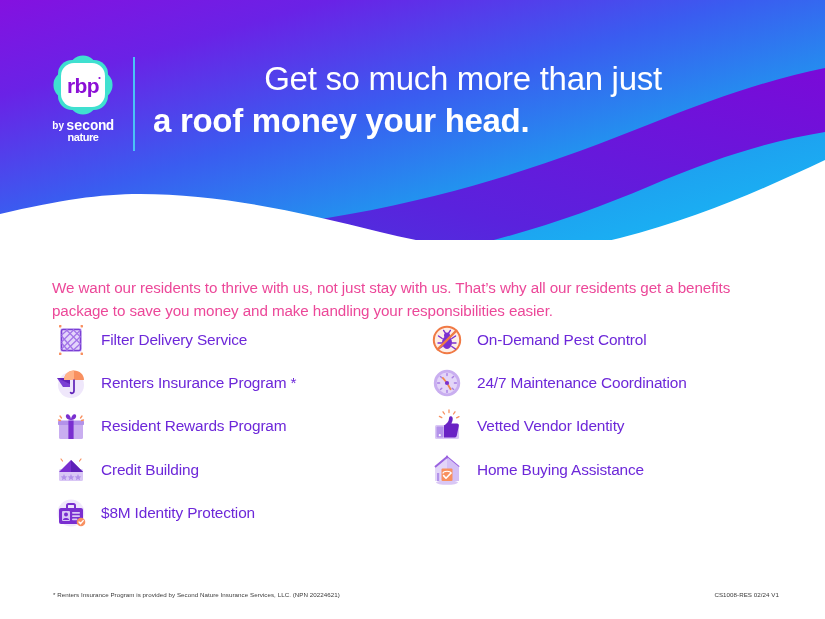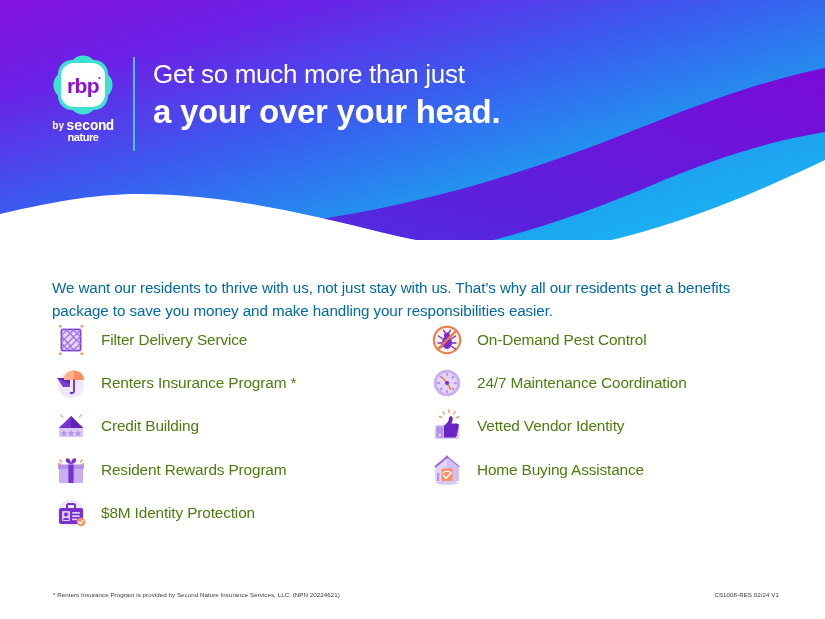--- a/index.html
+++ b/index.html
@@ -93,44 +93,45 @@
   
   #headline {
     position: absolute;
     left: 153px;
     top: 58px;
     width: 620px;
     color: #ffffff;
   }
   #headline .l1 {
     display: block;
-    font-size: 26px;
+    font-size: 33px;
     font-weight: normal;
     letter-spacing: -0.3px;
     line-height: 1.28;
     white-space: nowrap;
+    text-align: center;
   }
   #headline .l2 {
     display: block;
     font-size: 33px;
     font-weight: bold;
     letter-spacing: -0.3px;
     line-height: 1.25;
     white-space: nowrap;
   }
 
   
   #intro {
     position: absolute;
     left: 52px;
     top: 262px;
     width: 706px;
     font-size: 15.2px;
     line-height: 1.5;
-    color: #0369a1;
+    color: #ec4899;
     letter-spacing: -0.1px;
   }
 
   
   .benefit-col {
     position: absolute;
     top: 318px;
   }
   #col-left  { left: 52px;  width: 370px; }
   #col-right { left: 428px; width: 380px; }
@@ -148,21 +149,21 @@
     position: relative;
   }
   .benefit-icon svg {
     display: block;
     width: 38px;
     height: 38px;
   }
   .benefit-label {
     margin-left: 11px;
     font-size: 15.4px;
-    color: #4d7c0f;
+    color: #6d28d9;
     letter-spacing: -0.15px;
     white-space: nowrap;
   }
 
   
   #footnote {
     position: absolute;
     left: 53px;
     top: 591px;
     font-size: 6.2px;
@@ -228,21 +229,21 @@
       <div id="logo-sub">
         <span class="by">by</span><span class="sn">second</span>
         <span class="sn2">nature</span>
       </div>
     </div>
 
     <div id="logo-divider"></div>
 
     <div id="headline">
       <span class="l1">Get so much more than just</span>
-      <span class="l2">a your over your head.</span>
+      <span class="l2">a roof money your head.</span>
     </div>
   </div>
 
   <p id="intro">We want our residents to thrive with us, not just stay with us. That’s why all our residents get a benefits package to save you money and make handling your responsibilities easier.</p>
 
   <div class="benefit-col" id="col-left">
 
     <div class="benefit">
       <span class="benefit-icon">
         <svg viewBox="0 0 38 38">
@@ -280,54 +281,54 @@
           <path d="M12 16 C12 10.5 16.5 6.5 22 6.5 L22 16 Z" fill="#ffb288"></path>
           <path d="M22 16 L22 27 C22 29 20 30 18.6 28.6" stroke="#5f22b8" stroke-width="1.7" fill="none" stroke-linecap="round"></path>
         </svg>
       </span>
       <span class="benefit-label">Renters Insurance Program *</span>
     </div>
 
     <div class="benefit">
       <span class="benefit-icon">
         <svg viewBox="0 0 38 38">
-          <rect x="7" y="18" width="24" height="12" rx="1.5" fill="#d9c7f5"></rect>
-          <path d="M7 21 L19 9 L31 21 Z" fill="#7a2fd0"></path>
-          <path d="M19 9 L31 21 L19 21 Z" fill="#5f22b8"></path>
-          <g fill="#b392ea">
-            <polygon points="12,23 13,25.3 15.4,25.5 13.6,27 14.1,29.3 12,28 9.9,29.3 10.4,27 8.6,25.5 11,25.3"></polygon>
-            <polygon points="19,23 20,25.3 22.4,25.5 20.6,27 21.1,29.3 19,28 16.9,29.3 17.4,27 15.6,25.5 18,25.3"></polygon>
-            <polygon points="26,23 27,25.3 29.4,25.5 27.6,27 28.1,29.3 26,28 23.9,29.3 24.4,27 22.6,25.5 25,25.3"></polygon>
-          </g>
-          <g stroke="#f89060" stroke-width="1.2" stroke-linecap="round">
-            <line x1="9" y1="8" x2="10.5" y2="10"></line>
-              <line x1="29" y1="8" x2="27.5" y2="10"></line>
-          </g>
-        </svg>
-      </span>
-      <span class="benefit-label">Credit Building</span>
-    </div>
-
-    <div class="benefit">
-      <span class="benefit-icon">
-        <svg viewBox="0 0 38 38">
           <rect x="7" y="16" width="24" height="16" rx="1.5" fill="#c9aef0"></rect>
           <rect x="6" y="13.5" width="26" height="4.6" rx="1.2" fill="#b392ea"></rect>
           <rect x="16.4" y="13.5" width="5.2" height="18.5" fill="#7a2fd0"></rect>
           <path d="M19 13 C14 13 12.5 8.5 15 7.3 C17.2 6.3 19 10 19 13 Z" fill="#7a2fd0"></path>
           <path d="M19 13 C24 13 25.5 8.5 23 7.3 C20.8 6.3 19 10 19 13 Z" fill="#7a2fd0"></path>
           <g stroke="#f89060" stroke-width="1.3" stroke-linecap="round">
             <line x1="8" y1="9" x2="9.5" y2="11"></line>
               <line x1="30" y1="9" x2="28.5" y2="11"></line>
             <line x1="6.5" y1="13" x2="8.5" y2="13.5"></line>
               <line x1="31.5" y1="13" x2="29.5" y2="13.5"></line>
           </g>
         </svg>
       </span>
       <span class="benefit-label">Resident Rewards Program</span>
+    </div>
+
+    <div class="benefit">
+      <span class="benefit-icon">
+        <svg viewBox="0 0 38 38">
+          <rect x="7" y="18" width="24" height="12" rx="1.5" fill="#d9c7f5"></rect>
+          <path d="M7 21 L19 9 L31 21 Z" fill="#7a2fd0"></path>
+          <path d="M19 9 L31 21 L19 21 Z" fill="#5f22b8"></path>
+          <g fill="#b392ea">
+            <polygon points="12,23 13,25.3 15.4,25.5 13.6,27 14.1,29.3 12,28 9.9,29.3 10.4,27 8.6,25.5 11,25.3"></polygon>
+            <polygon points="19,23 20,25.3 22.4,25.5 20.6,27 21.1,29.3 19,28 16.9,29.3 17.4,27 15.6,25.5 18,25.3"></polygon>
+            <polygon points="26,23 27,25.3 29.4,25.5 27.6,27 28.1,29.3 26,28 23.9,29.3 24.4,27 22.6,25.5 25,25.3"></polygon>
+          </g>
+          <g stroke="#f89060" stroke-width="1.2" stroke-linecap="round">
+            <line x1="9" y1="8" x2="10.5" y2="10"></line>
+              <line x1="29" y1="8" x2="27.5" y2="10"></line>
+          </g>
+        </svg>
+      </span>
+      <span class="benefit-label">Credit Building</span>
     </div>
 
     <div class="benefit">
       <span class="benefit-icon">
         <svg viewBox="0 0 38 38">
           <circle cx="19" cy="19" r="13.5" fill="#efe7fb"></circle>
           <rect x="7" y="14" width="24" height="16" rx="2" fill="#7a2fd0"></rect>
           <path d="M15 14 L15 11.5 A1.5 1.5 0 0 1 16.5 10 L21.5 10 A1.5 1.5 0 0 1 23 11.5 L23 14" fill="none" stroke="#7a2fd0" stroke-width="2"></path>
           <rect x="10" y="17" width="8" height="10" rx="1" fill="#d9c7f5"></rect>
           <circle cx="14" cy="20.4" r="2" fill="#7a2fd0"></circle>

